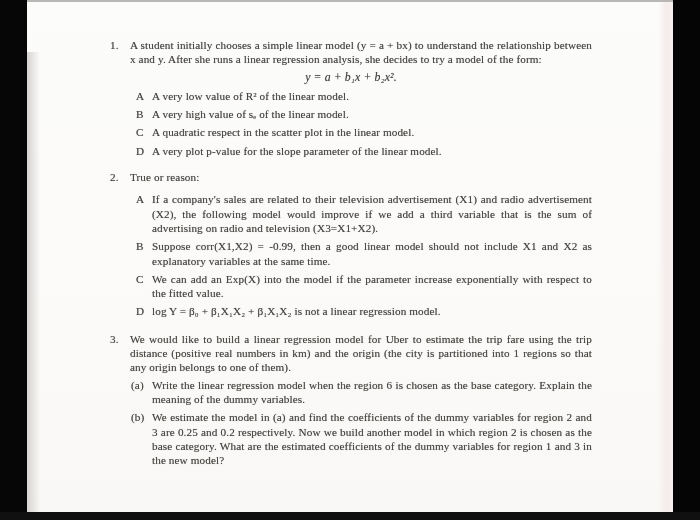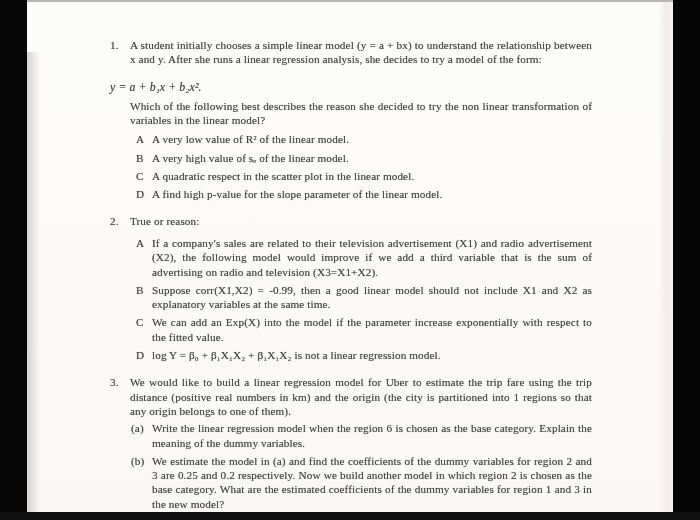--- a/index.html
+++ b/index.html
@@ -27,22 +27,22 @@
   .content{
     position:absolute;left:83px;top:38px;width:482px;
     font-size:11.2px;line-height:14.3px;color:#454441;
     text-shadow:0 0 .7px rgba(69,68,65,.55);
     letter-spacing:.1px;
   }
   .jt{text-align:justify;}
   .qrow{display:grid;grid-template-columns:20px 1fr;}
   .qnum{text-align:left;}
   .formula{
-    font-style:italic;font-size:11.8px;
-    margin:13px 0 5px 0;
+    text-align:center;font-style:italic;font-size:11.8px;
+    margin:3px 0 5px 0;
   }
   .opts{margin-top:5px;}
   .opt{display:grid;grid-template-columns:16px 1fr;margin:0 0 4px 6px;}
   .q2{margin-top:8px;}
   .q2 .opts{margin-top:8px;}
   .q2 .opt{margin-bottom:4px;}
   .q3{margin-top:9px;}
   .subs{margin-top:3px;}
   .sub{display:grid;grid-template-columns:21px 1fr;margin:0 0 4px 1px;}
 </style>
@@ -54,42 +54,38 @@
   <div class="edge-right"></div>
 
   <div class="content">
 
     <div>
       <div class="qrow">
         <span class="qnum">1.</span>
         <span class="jt">A student initially chooses a simple linear model (y = a + bx) to understand the relationship between x and y. After she runs a linear regression analysis, she decides to try a model of the form:</span>
       </div>
       <div class="formula">y = a + b₁x + b₂x².</div>
-      <div class="qrow">
-        <span></span>
-        <span class="jt">Which of the following best describes the reason she decided to try the non linear transformation of variables in the linear model?</span>
-      </div>
       <div class="qrow opts">
         <span></span>
         <span>
           <div class="opt">
             <span>A</span>
             <span class="jt">A very low value of R² of the linear model.</span>
           </div>
           <div class="opt">
             <span>B</span>
             <span class="jt">A very high value of sₑ of the linear model.</span>
           </div>
           <div class="opt">
             <span>C</span>
             <span class="jt">A quadratic respect in the scatter plot in the linear model.</span>
           </div>
           <div class="opt">
             <span>D</span>
-            <span class="jt">A find high p-value for the slope parameter of the linear model.</span>
+            <span class="jt">A very plot p-value for the slope parameter of the linear model.</span>
           </div>
         </span>
       </div>
     </div>
 
     <div class="q2">
       <div class="qrow">
         <span class="qnum">2.</span>
         <span>True or reason:</span>
       </div>

